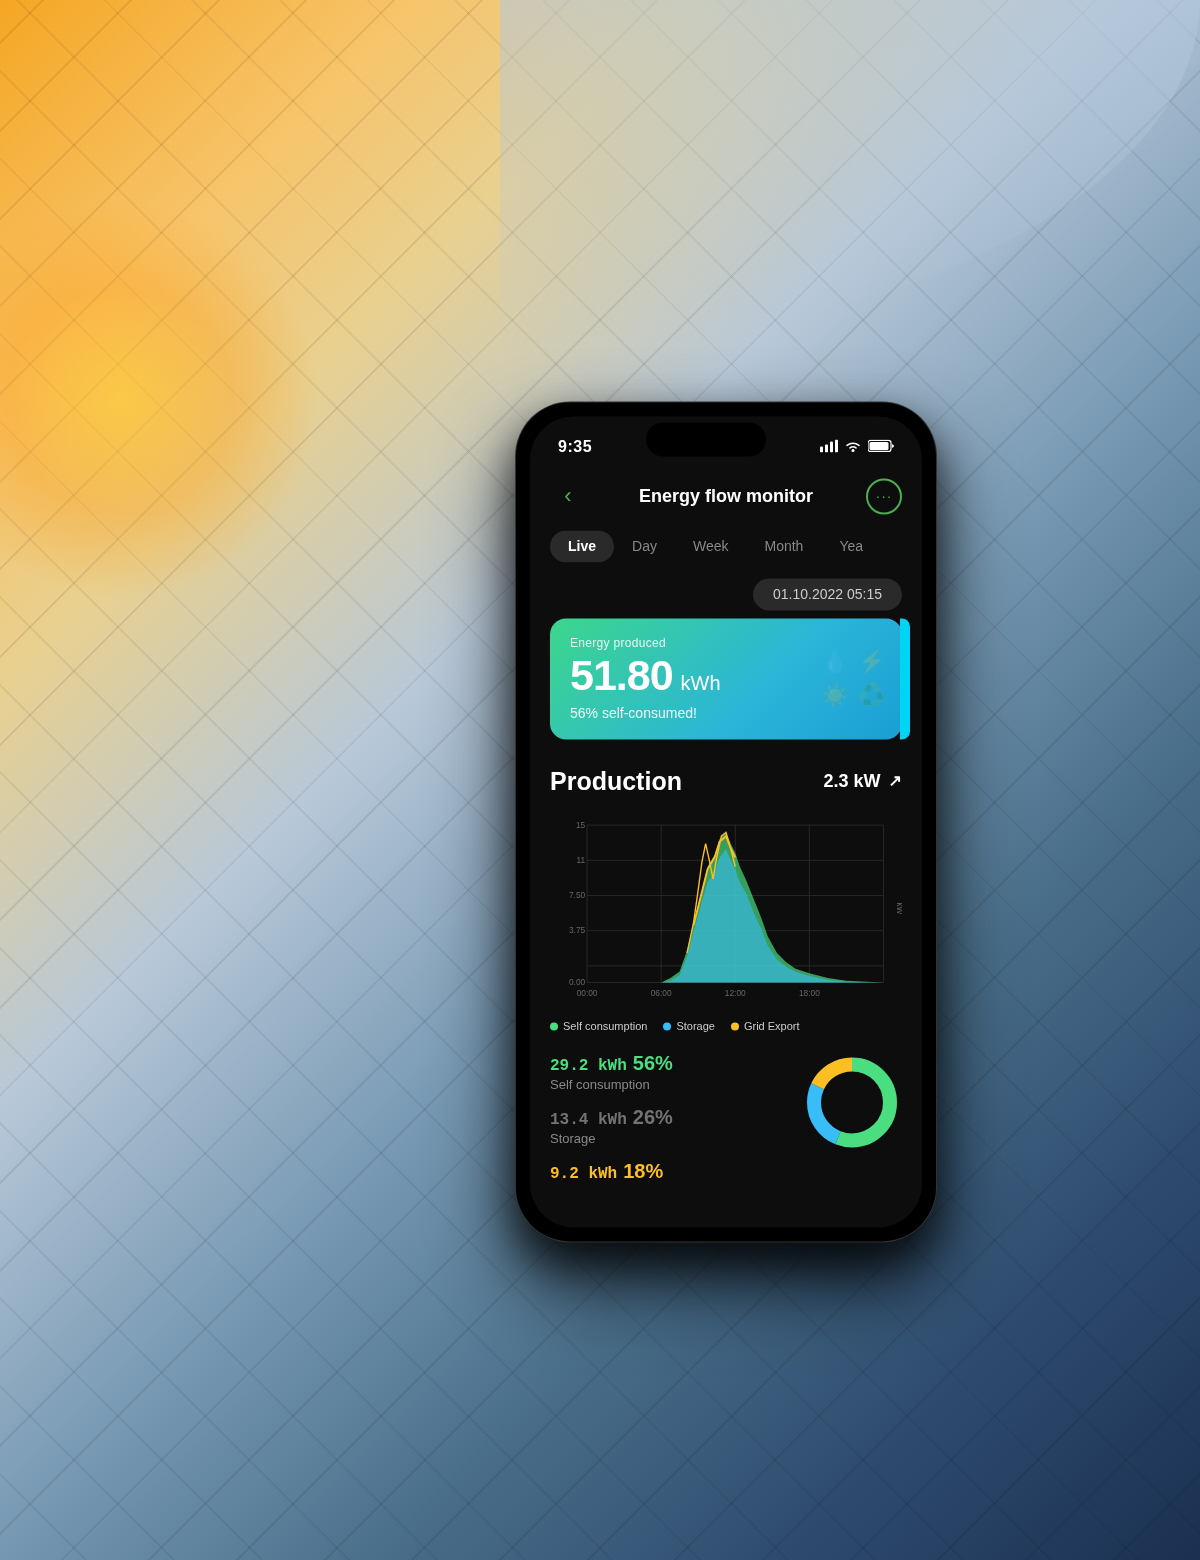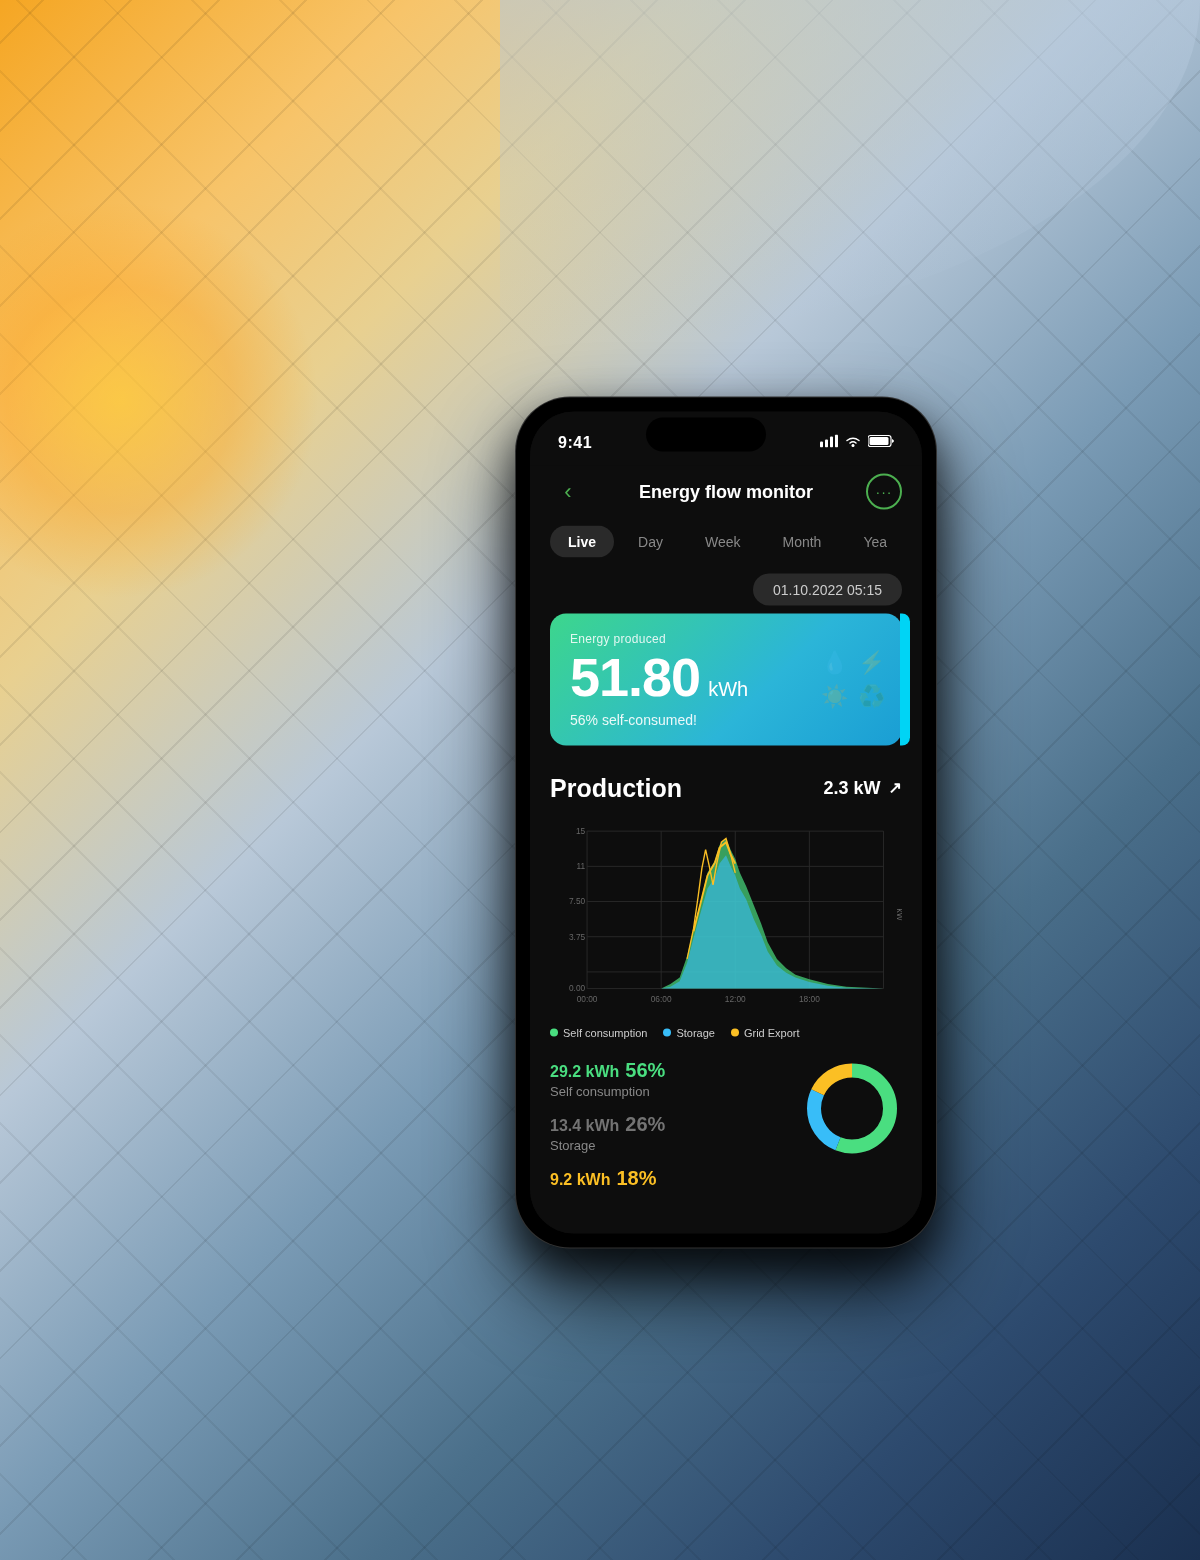--- a/index.html
+++ b/index.html
@@ -179,21 +179,20 @@
       align-items: center;
       justify-content: center;
       color: #4CAF50;
       font-size: 14px;
       letter-spacing: 1px;
     }
 
     
     .tabs-row {
       display: flex;
-      gap: 6px;
       margin-bottom: 16px;
       overflow: hidden;
     }
 
     .tab-item {
       padding: 8px 18px;
       border-radius: 20px;
       color: #888;
       font-size: 14px;
       font-weight: 500;
@@ -233,21 +232,21 @@
 
     .energy-card-label {
       color: rgba(255,255,255,0.85);
       font-size: 12px;
       font-weight: 500;
       margin-bottom: 4px;
       letter-spacing: 0.3px;
     }
 
     .energy-card-value {
-      font-size: 54px;
+      font-size: 43px;
       font-weight: 800;
       color: #fff;
       letter-spacing: -1px;
       line-height: 1;
     }
 
     .energy-card-sub {
       color: rgba(255,255,255,0.9);
       font-size: 14px;
       margin-top: 8px;
@@ -364,20 +363,21 @@
     .stat-value-line {
       display: flex;
       align-items: baseline;
       gap: 6px;
       margin-bottom: 2px;
     }
 
     .stat-kwh {
       font-size: 16px;
       font-weight: 700;
+      font-family: Liberation Mono, monospace;
     }
 
     .stat-pct {
       font-size: 20px;
       font-weight: 700;
     }
 
     .stat-green { color: #4ade80; }
     .stat-blue { color: #737373; }
     .stat-yellow { color: #fbbf24; }
@@ -413,21 +413,21 @@
 <div class="bg"></div>
 <div class="solar-overlay"></div>
 <div class="sun-glow"></div>
 <div class="cloud-area"></div>
 
 <div class="phone-wrapper">
   <div class="phone">
     <div class="phone-screen">
 
       <div class="status-bar">
-        <span class="status-time">9:41</span>
+        <span class="status-time">9:35</span>
         <div class="dynamic-island"></div>
         <div class="status-icons">
           <span style="color:#fff;font-size:12px;">
             <svg width="18" height="13" viewBox="0 0 18 13">
               <rect x="0" y="7" width="3" height="6" rx="1" fill="white"></rect>
               <rect x="5" y="5" width="3" height="8" rx="1" fill="white"></rect>
               <rect x="10" y="2" width="3" height="11" rx="1" fill="white"></rect>
               <rect x="15" y="0" width="3" height="13" rx="1" fill="white"></rect>
             </svg>
           </span>

